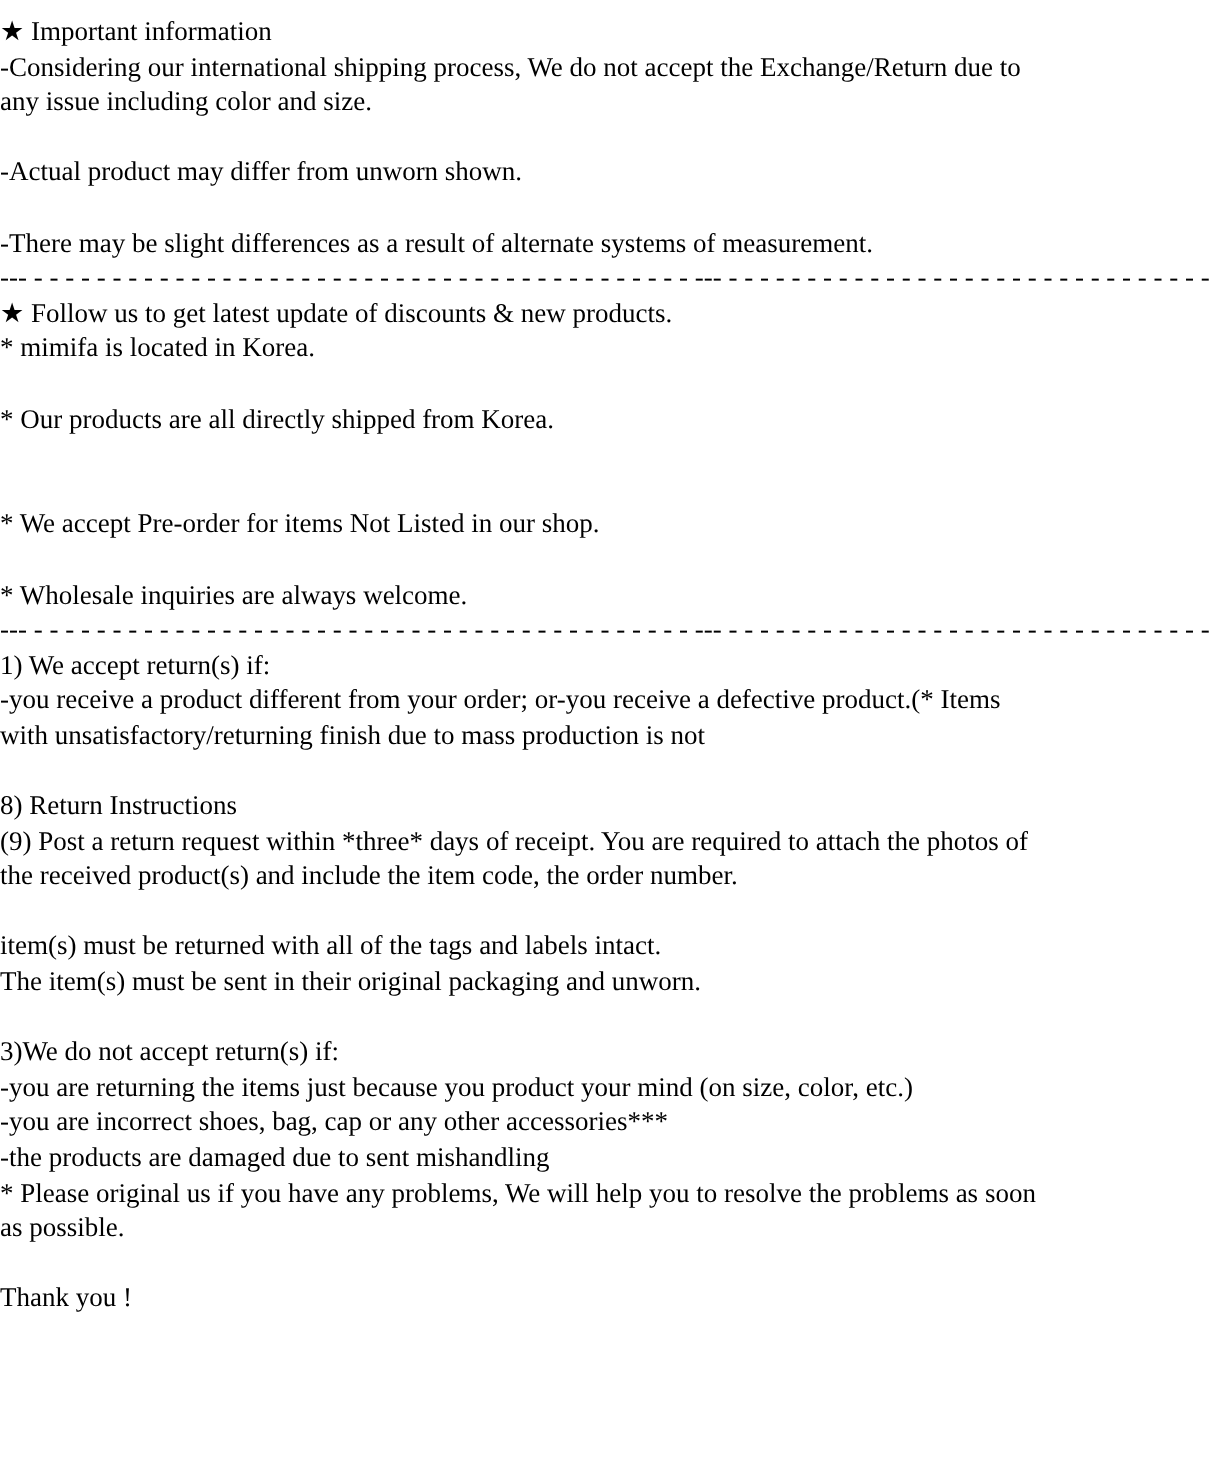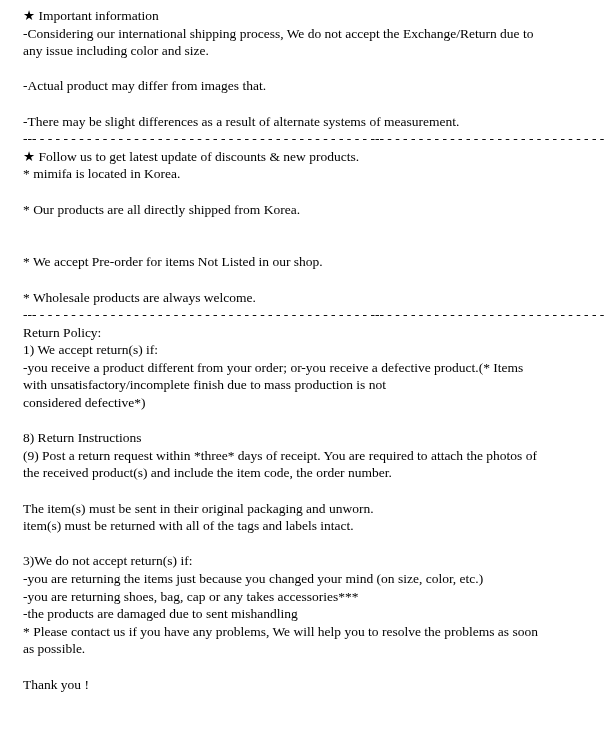--- a/index.html
+++ b/index.html
@@ -9,68 +9,66 @@
     }
     body {
       width: 614px;
       height: 741px;
       overflow: hidden;
       color: #000000;
       font-family: "Liberation Serif", "DejaVu Serif", serif;
       font-size: 13.5px;
     }
     .doc {
-      padding: 7px 6px 0 23px;
+      padding: 7px 6px 0 0;
     }
     .line {
       height: 17.6px;
       line-height: 17.6px;
       white-space: pre;
       overflow: hidden;
     }
     .star {
       display: inline;
     }
   </style>
 </head>
 <body>
 
 <div class="doc">
   <div class="line"><span class="star">★</span><span> Important information</span></div>
   <div class="line">-Considering our international shipping process, We do not accept the Exchange/Return due to</div>
   <div class="line">any issue including color and size.</div>
   <div class="line"></div>
-  <div class="line">-Actual product may differ from images that.</div>
+  <div class="line">-Actual product may differ from unworn shown.</div>
   <div class="line"></div>
   <div class="line">-There may be slight differences as a result of alternate systems of measurement.</div>
   <div class="line">--- - - - - - - - - - - - - - - - - - - - - - - - - - - - - - - - - - - - - - - - - - - --- - - - - - - - - - - - - - - - - - - - - - - - - - - - - - - - - - - - - - - - - -</div>
   <div class="line"><span class="star">★</span><span> Follow us to get latest update of discounts &amp; new products.</span></div>
   <div class="line">* mimifa is located in Korea.</div>
   <div class="line"></div>
   <div class="line">* Our products are all directly shipped from Korea.</div>
   <div class="line"></div>
   <div class="line"></div>
   <div class="line">* We accept Pre-order for items Not Listed in our shop.</div>
   <div class="line"></div>
-  <div class="line">* Wholesale products are always welcome.</div>
+  <div class="line">* Wholesale inquiries are always welcome.</div>
   <div class="line">--- - - - - - - - - - - - - - - - - - - - - - - - - - - - - - - - - - - - - - - - - - - --- - - - - - - - - - - - - - - - - - - - - - - - - - - - - - - - - - - - - - - - - -</div>
-  <div class="line">Return Policy:</div>
   <div class="line">1) We accept return(s) if:</div>
   <div class="line">-you receive a product different from your order; or-you receive a defective product.(* Items</div>
-  <div class="line">with unsatisfactory/incomplete finish due to mass production is not</div>
-  <div class="line">considered defective*)</div>
+  <div class="line">with unsatisfactory/returning finish due to mass production is not</div>
   <div class="line"></div>
   <div class="line">8) Return Instructions</div>
   <div class="line">(9) Post a return request within *three* days of receipt. You are required to attach the photos of</div>
   <div class="line">the received product(s) and include the item code, the order number.</div>
   <div class="line"></div>
+  <div class="line">item(s) must be returned with all of the tags and labels intact.</div>
   <div class="line">The item(s) must be sent in their original packaging and unworn.</div>
-  <div class="line">item(s) must be returned with all of the tags and labels intact.</div>
   <div class="line"></div>
   <div class="line">3)We do not accept return(s) if:</div>
-  <div class="line">-you are returning the items just because you changed your mind (on size, color, etc.)</div>
-  <div class="line">-you are returning shoes, bag, cap or any takes accessories***</div>
+  <div class="line">-you are returning the items just because you product your mind (on size, color, etc.)</div>
+  <div class="line">-you are incorrect shoes, bag, cap or any other accessories***</div>
   <div class="line">-the products are damaged due to sent mishandling</div>
-  <div class="line">* Please contact us if you have any problems, We will help you to resolve the problems as soon</div>
+  <div class="line">* Please original us if you have any problems, We will help you to resolve the problems as soon</div>
   <div class="line">as possible.</div>
   <div class="line"></div>
   <div class="line">Thank you !</div>
 </div>
 
 </body></html>

